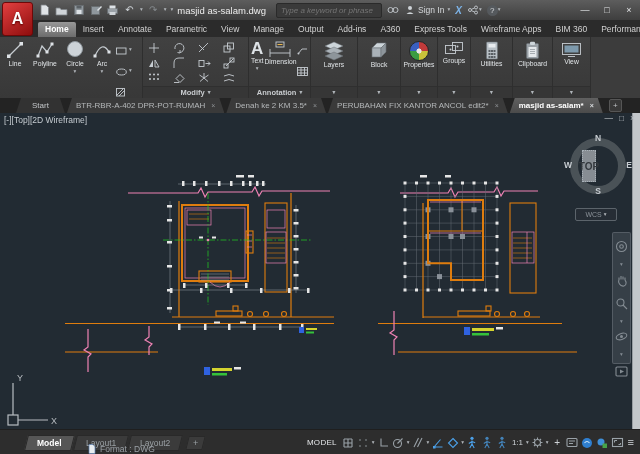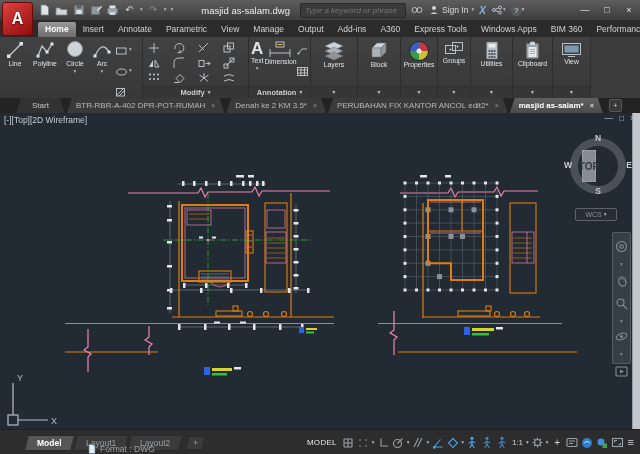--- a/index.html
+++ b/index.html
@@ -12,21 +12,21 @@
     display:flex;align-items:center;position:relative;z-index:6;}
   .app-logo{position:absolute;left:2px;top:2px;width:29px;height:32px;z-index:9;
     background:linear-gradient(145deg,#e24040,#8e0d0d);border:1px solid #6e0808;border-radius:3px;
     display:flex;align-items:center;justify-content:center;color:#fff;font-weight:bold;
     font-size:16px;text-shadow:0 1px 2px #500;}
   .qat{display:flex;align-items:center;gap:4px;margin-left:38px;}
   .qat .qi{width:13px;height:13px;display:flex;align-items:center;justify-content:center;}
   .glyph{color:#cfd4d8;font-size:10px;line-height:1;}
   .glyph.dim{color:#84898d;}
   .caret{font-size:5.5px;color:#b0b5ba;line-height:1;}
-  .doc-title{margin-left:28px;font-size:9.5px;color:#ececec;white-space:nowrap;}
+  .doc-title{margin-left:4px;font-size:9.5px;color:#ececec;white-space:nowrap;}
   .search-box{margin-left:10px;width:104px;height:13px;background:#3a3a3a;border:1px solid #2a2a2a;
     border-radius:2px;display:flex;align-items:center;}
   .search-box input{width:100%;background:transparent;border:none;outline:none;
     font-family:"Liberation Sans",sans-serif;font-style:italic;font-size:8px;color:#8d9296;padding:0 4px;}
   .tb-icon{margin-left:5px;display:flex;align-items:center;gap:2px;}
   .signin{margin-left:6px;display:flex;align-items:center;gap:3px;font-size:8.5px;color:#d6d9dc;}
   .win-controls{margin-left:auto;display:flex;}
   .win-btn{width:22px;height:16px;display:flex;align-items:center;justify-content:center;
     color:#e2e4e6;font-size:9px;}
   .exchange{color:#7db4e8;font-weight:bold;font-size:10px;font-style:italic;}
@@ -227,21 +227,21 @@
     <span class="rtab active">Home</span>
     <span class="rtab">Insert</span>
     <span class="rtab">Annotate</span>
     <span class="rtab">Parametric</span>
     <span class="rtab">View</span>
     <span class="rtab">Manage</span>
     <span class="rtab">Output</span>
     <span class="rtab">Add-ins</span>
     <span class="rtab">A360</span>
     <span class="rtab">Express Tools</span>
-    <span class="rtab">Windows Apps</span>
+    <span class="rtab">Wireframe Apps</span>
     <span class="rtab">BIM 360</span>
     <span class="rtab">Performance</span>
 
   </div>
 
   <div class="ribbon">
 
     <div class="panel" style="width:143px">
       <div class="panel-body">
         <div class="tool" style="width:26px">

